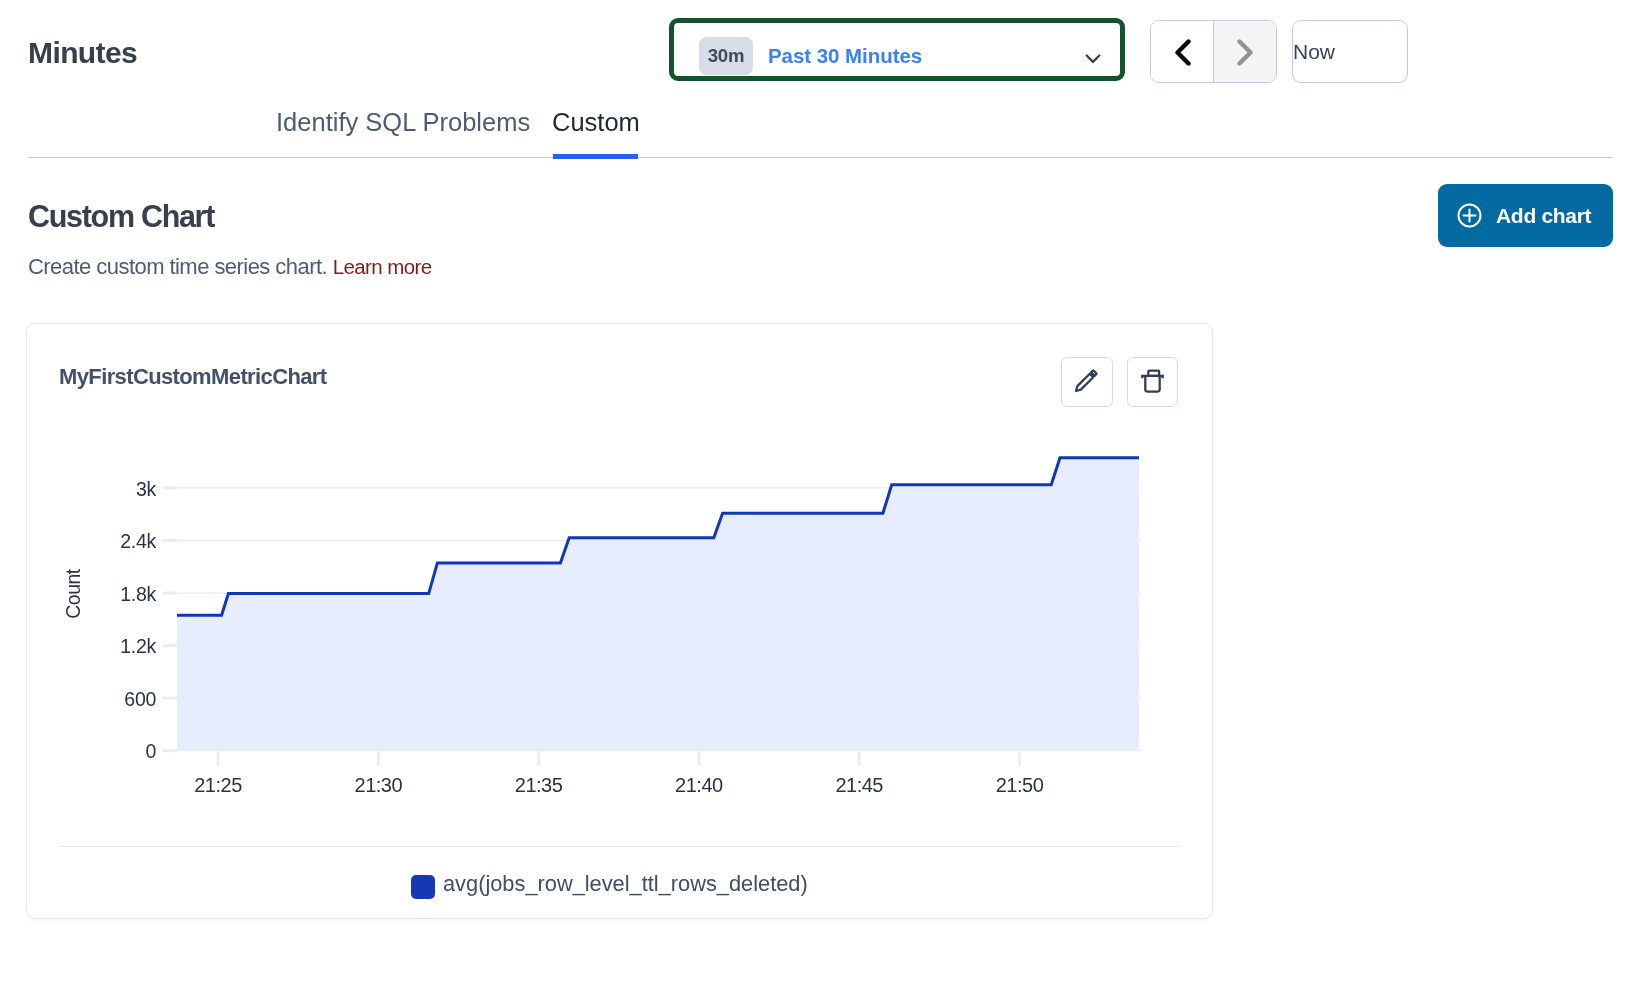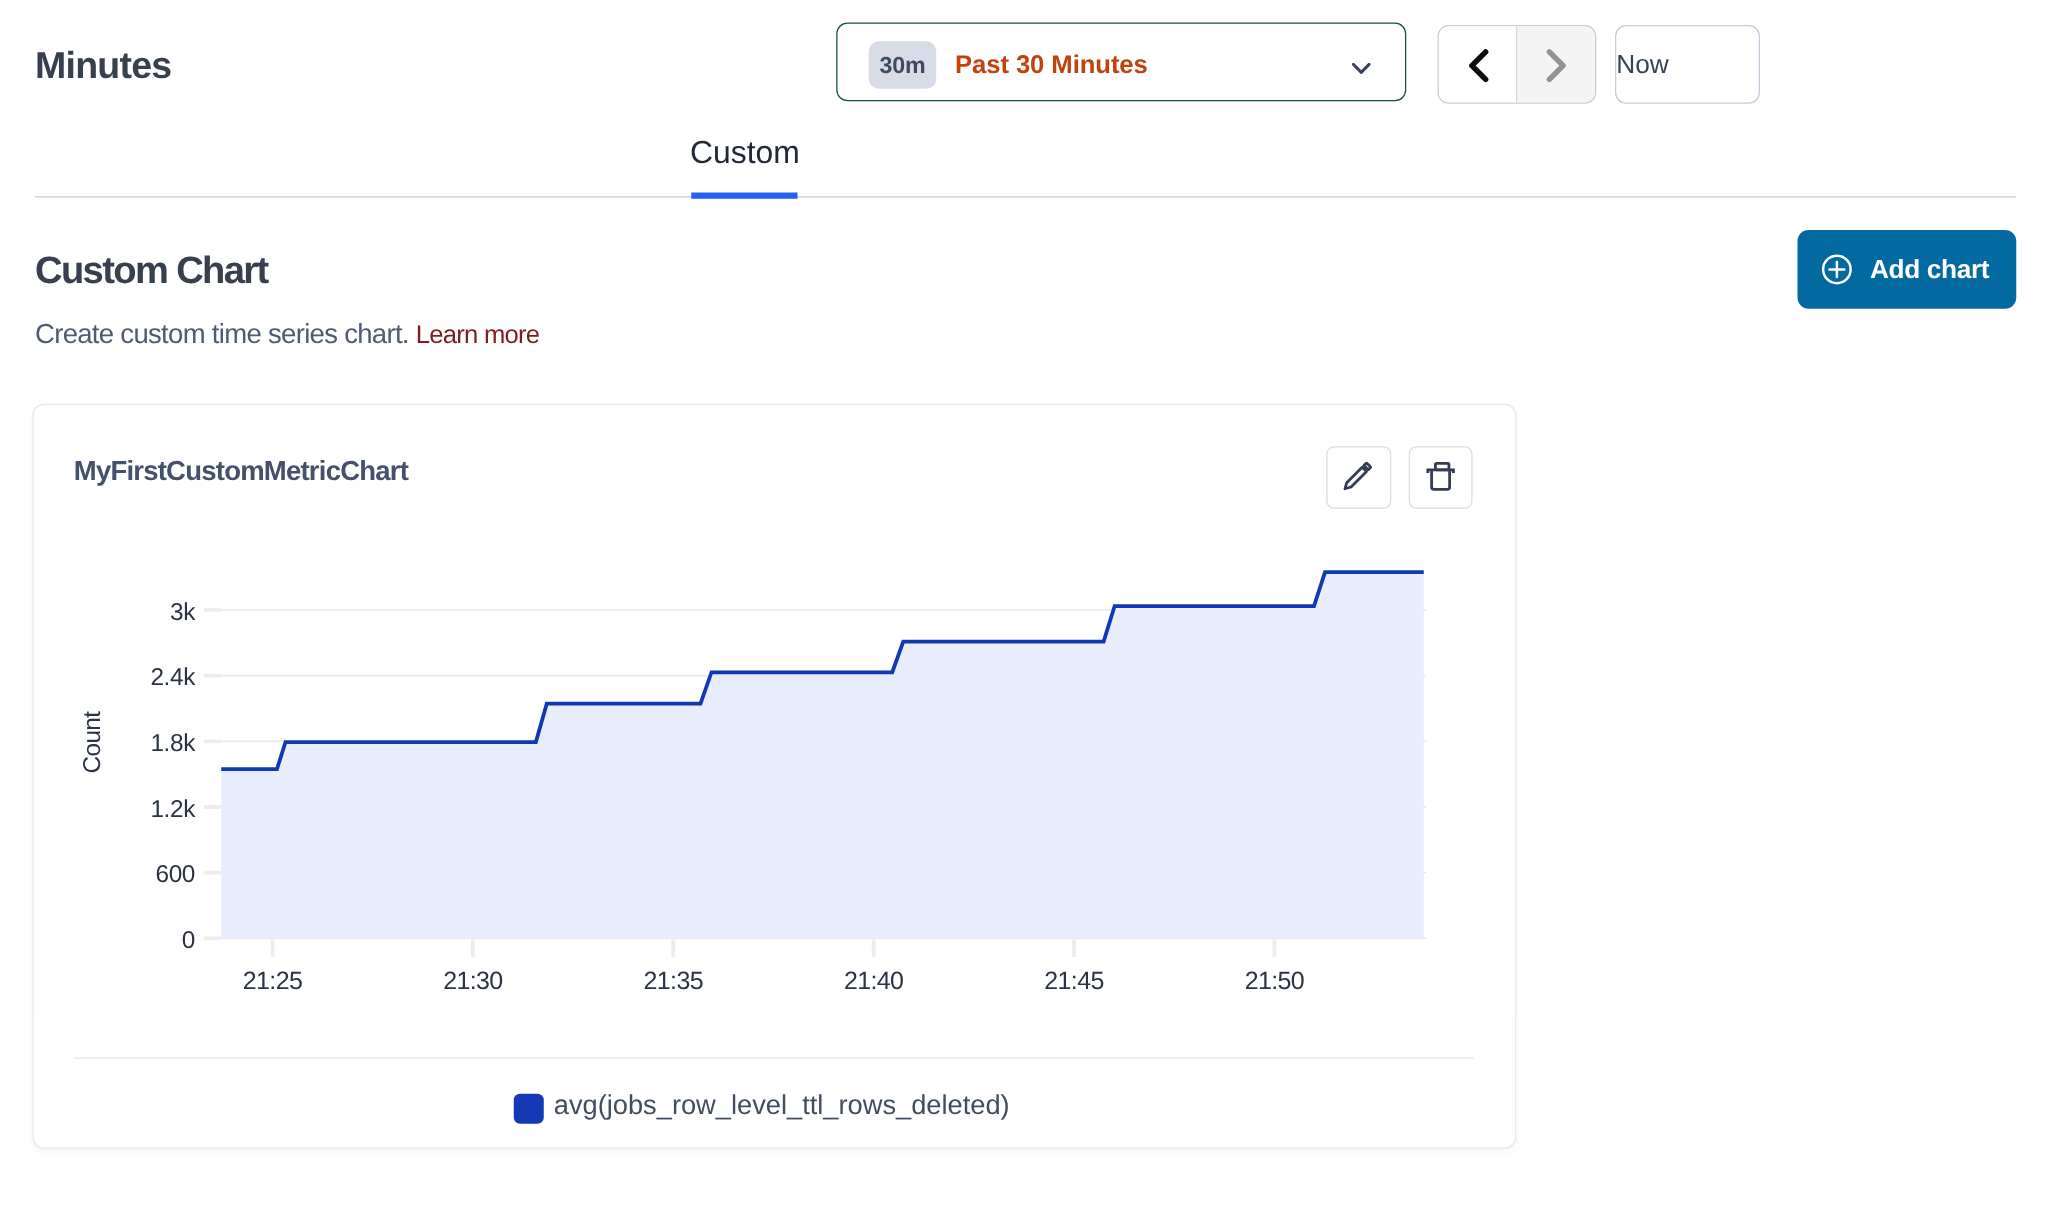--- a/index.html
+++ b/index.html
@@ -11,24 +11,24 @@
   .h1 { font-size:30px; font-weight:bold; color:#38404e; letter-spacing:-0.6px; }
   .tab { font-size:25.5px; color:#4d5c73; letter-spacing:0; }
   .tab.active { color:#222936; }
   .tabline { background:#c6cbd6; height:1px; }
   .tabul { background:#2560ee; height:4.5px; }
 
   .h2 { font-size:30.5px; font-weight:bold; color:#38404e; letter-spacing:-1.3px; }
   .sub { font-size:22px; color:#4d5c73; letter-spacing:-0.55px; line-height:30px; }
   .sub b { color:#7f1d1d; font-weight:normal; font-size:20.5px; letter-spacing:-0.6px; }
 
-  .dropdown { left:669px; top:18px; width:456px; height:63px; border:1px solid #14532d; border-radius:9px; background:#fff; }
+  .dropdown { left:669px; top:18px; width:456px; height:63px; border:5px solid #14532d; border-radius:9px; background:#fff; }
   .badge { position:absolute; left:25px; top:14px; width:54px; height:38px; background:#d7dce6; border-radius:8px;
            font-size:18.6px; font-weight:bold; color:#3e4a5e; text-align:center; line-height:38px; letter-spacing:-0.2px;}
-  .ddtext { position:absolute; left:94px; top:0; line-height:66px; font-size:20.5px; font-weight:bold; color:#c2410c; letter-spacing:-0.05px; }
+  .ddtext { position:absolute; left:94px; top:0; line-height:66px; font-size:20.5px; font-weight:bold; color:#3b82f6; letter-spacing:-0.05px; }
 
   .pagwrap { left:1150px; top:20px; width:127px; height:63px; border:1px solid #c5cbdc; border-radius:9px; overflow:hidden; display:flex; }
   .pagbtn { width:63.5px; height:100%; position:relative; }
   .pagbtn.l { border-right:1px solid #c5cbdc; background:#fff; }
   .pagbtn.r { background:#f4f4f4; }
 
   .nowbtn { left:1292px; top:20px; width:116px; height:63px; border:1px solid #c5cbdc; border-radius:9px;
             font-size:21px; font-weight:normal; color:#36425a; line-height:61px; }
 
   .addbtn { left:1438px; top:184px; width:175px; height:63px; background:#0369a1; border-radius:9px; }
@@ -43,20 +43,21 @@
   .legend { left:411px; top:875px; height:24px; }
   .legsq { position:absolute; left:0; top:0; width:24px; height:24px; border-radius:5px; background:#1539b5; }
   .legtxt { position:absolute; left:32px; top:-4px; font-size:21.8px; color:#414d60; letter-spacing:0; white-space:nowrap; }
 </style>
 </head>
 <body>
 <div class="page">
 
   <div class="abs h1" style="left:28px; top:36px;">Minutes</div>
 
+  <div class="abs tab" style="left:276px; top:107.5px;">Identify SQL Problems</div>
   <div class="abs tab active" style="left:552px; top:107.5px;">Custom</div>
   <div class="abs tabline" style="left:28px; top:156.5px; width:1585px;"></div>
   <div class="abs tabul" style="left:553px; top:154px; width:85px;"></div>
 
   <div class="abs dropdown">
     <div class="badge">30m</div>
     <div class="ddtext">Past 30 Minutes</div>
     <svg class="abs" style="left:411px; top:31px;" width="16" height="12" viewBox="0 0 16 12">
       <path d="M1.7 1.5 L8 7.9 L14.3 1.5" fill="none" stroke="#36425a" stroke-width="2.3" stroke-linecap="round" stroke-linejoin="round"></path>
     </svg>

